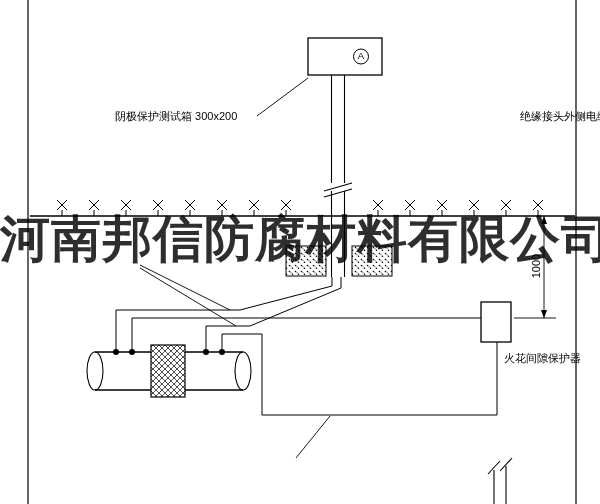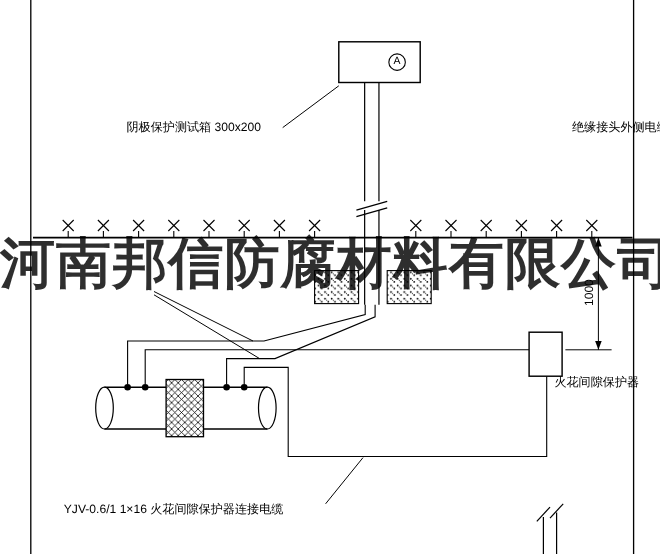--- a/index.html
+++ b/index.html
@@ -138,20 +138,19 @@
     <g stroke="#000" stroke-width="1.1" fill="none">
       <line x1="494" y1="470" x2="494" y2="504"></line>
       <line x1="506" y1="466" x2="506" y2="504"></line>
       <line x1="488" y1="474" x2="500" y2="461"></line>
       <line x1="500" y1="471" x2="512" y2="458"></line>
     </g>
   </svg>
 
   <div class="lbl" style="left:115px;top:110px">阴极保护测试箱 300x200</div>
   <div class="lbl" style="left:520px;top:110px">绝缘接头外侧电缆</div>
-  <div class="lbl" style="left:504px;top:342px">火花间隙保护器</div>
-  <div class="lbl" style="left:58px;top:457px">YJV-0.6/1 1×16  火花间隙保护器连接电缆</div>
+  <div class="lbl" style="left:504px;top:352px">火花间隙保护器</div>
   <div class="dim-vert">1000</div>
   <div class="meter-letter">A</div>
 
   <div class="watermark">河南邦信防腐材料有限公司</div>
 
 </div>
 
 </body></html>

